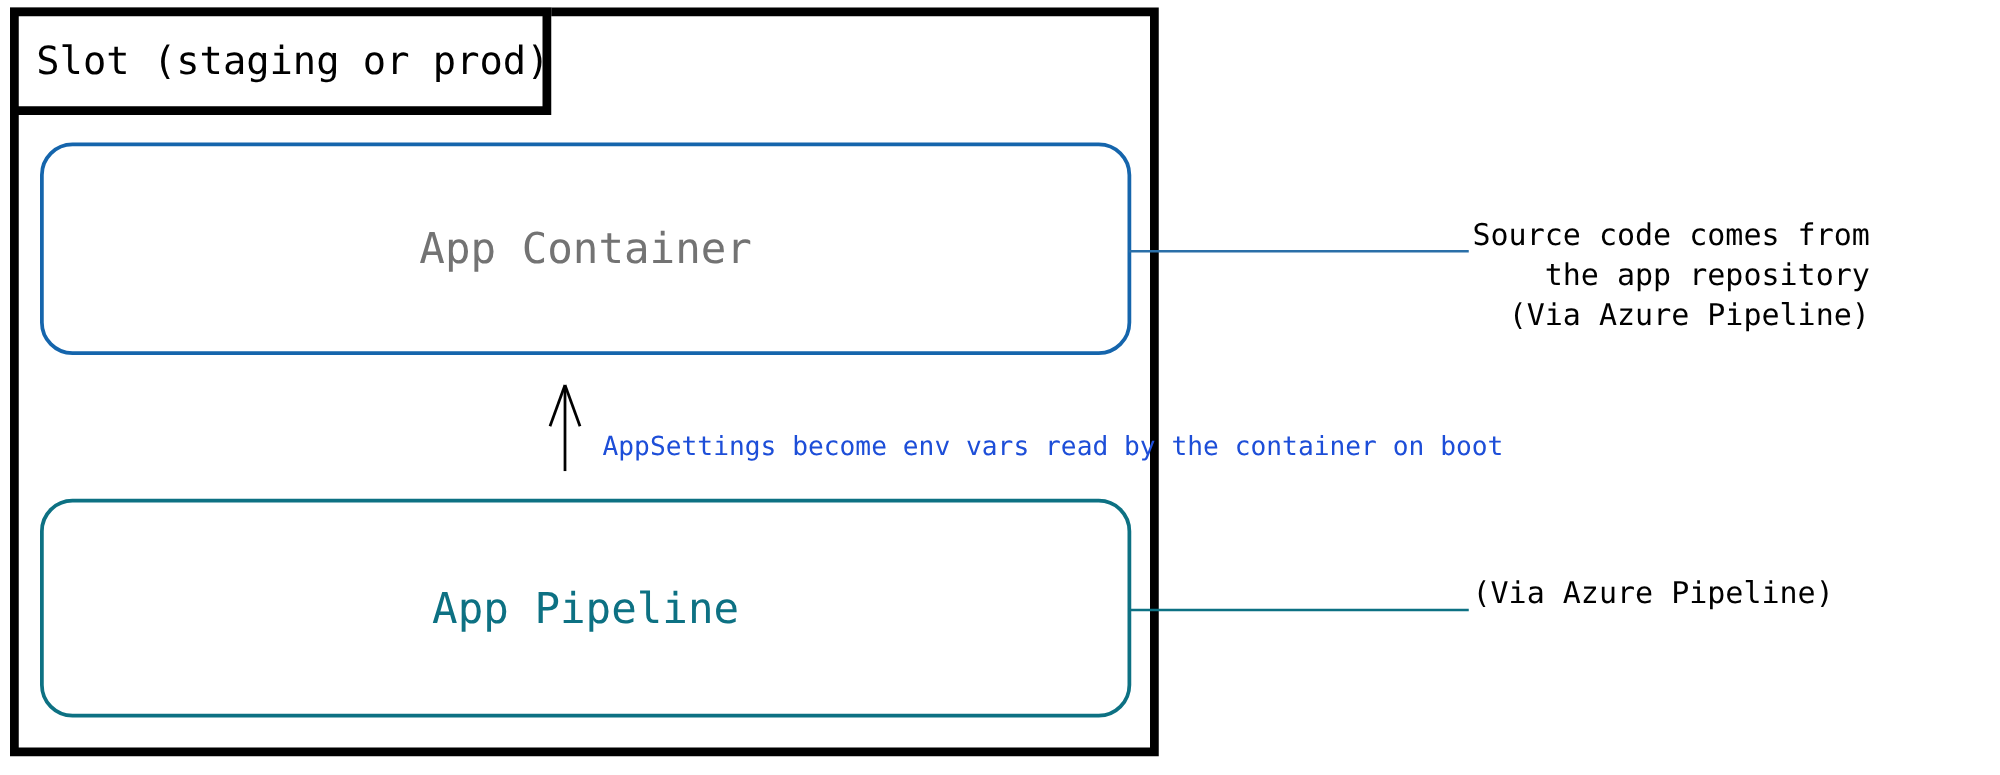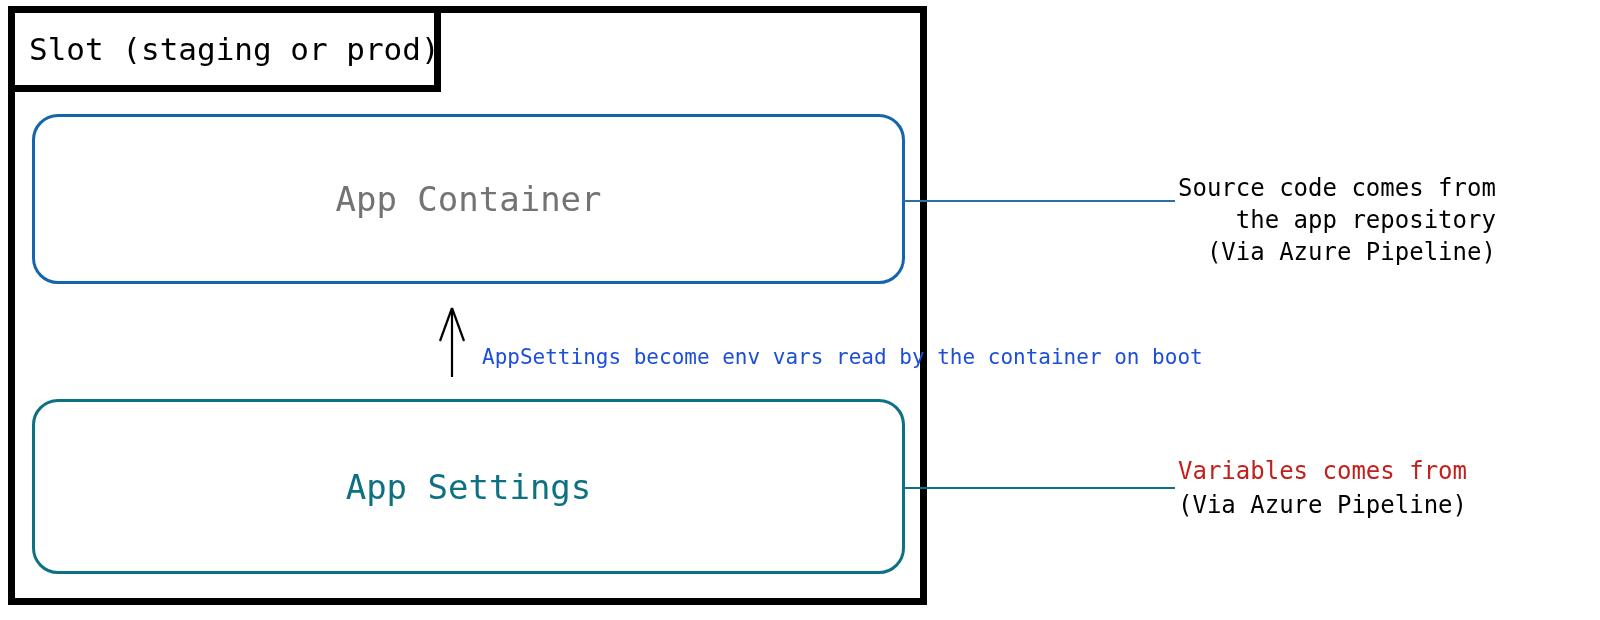--- a/index.html
+++ b/index.html
@@ -183,30 +183,29 @@
       <line x1="15" y1="3" x2="27" y2="36" stroke="#000000" stroke-width="2.2"></line>
     </svg>
   </div>
 
   <div class="mid-note">
     <span class="line">AppSettings become env vars</span>
     <span class="line">read by the container on boot</span>
   </div>
 
   <div class="round-box" id="app-settings-box">
-    <span class="box-label">App Settings</span>
+    <span class="box-label">App Pipeline</span>
   </div>
 
   <div class="connector" id="connector-app"></div>
   <div class="connector" id="connector-settings"></div>
 
   <div class="annotation" id="annotation-app">
     <span class="line">Source code comes from</span>
     <span class="line">the app repository</span>
     <span class="line">(Via Azure Pipeline)</span>
   </div>
 
   <div class="annotation" id="annotation-settings">
-    <span class="red-line">Variables comes from</span>
     <span class="black-line">(Via Azure Pipeline)</span>
   </div>
 
 </div>
 
 </body></html>

